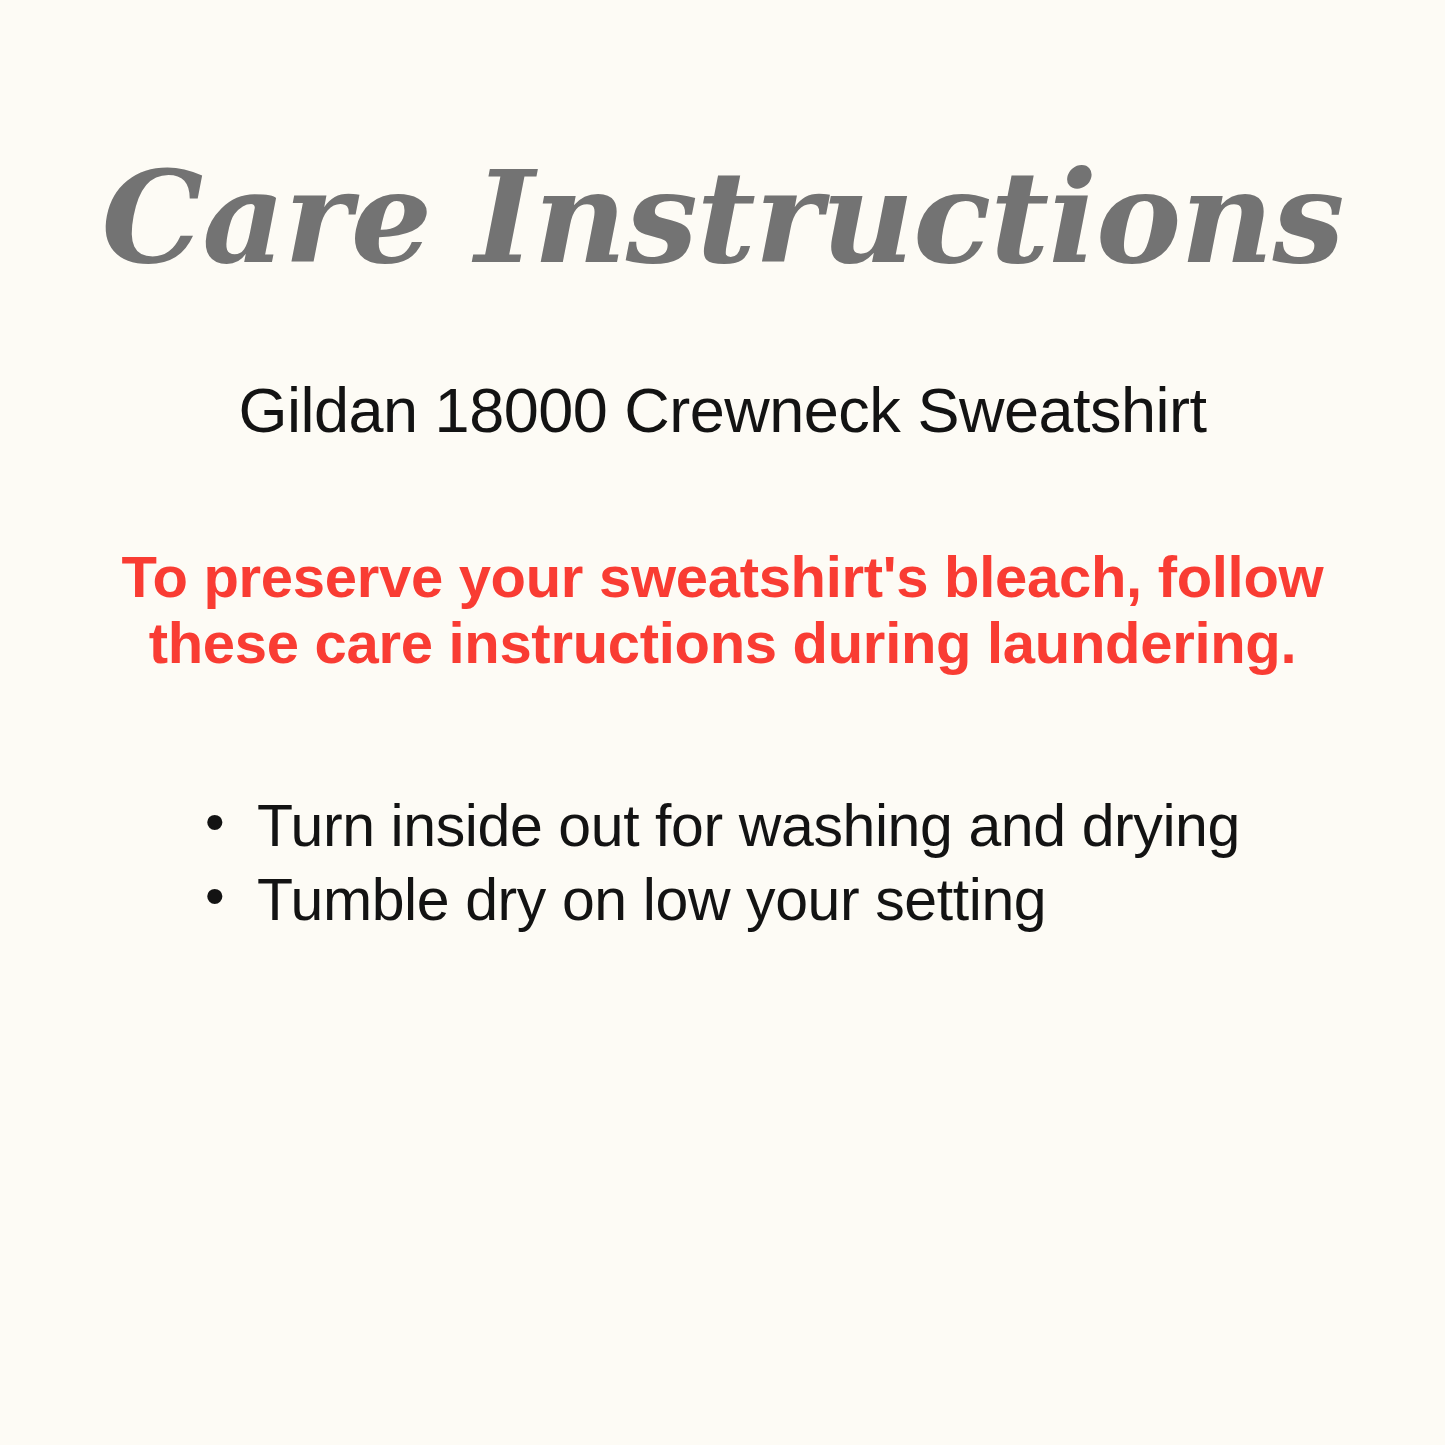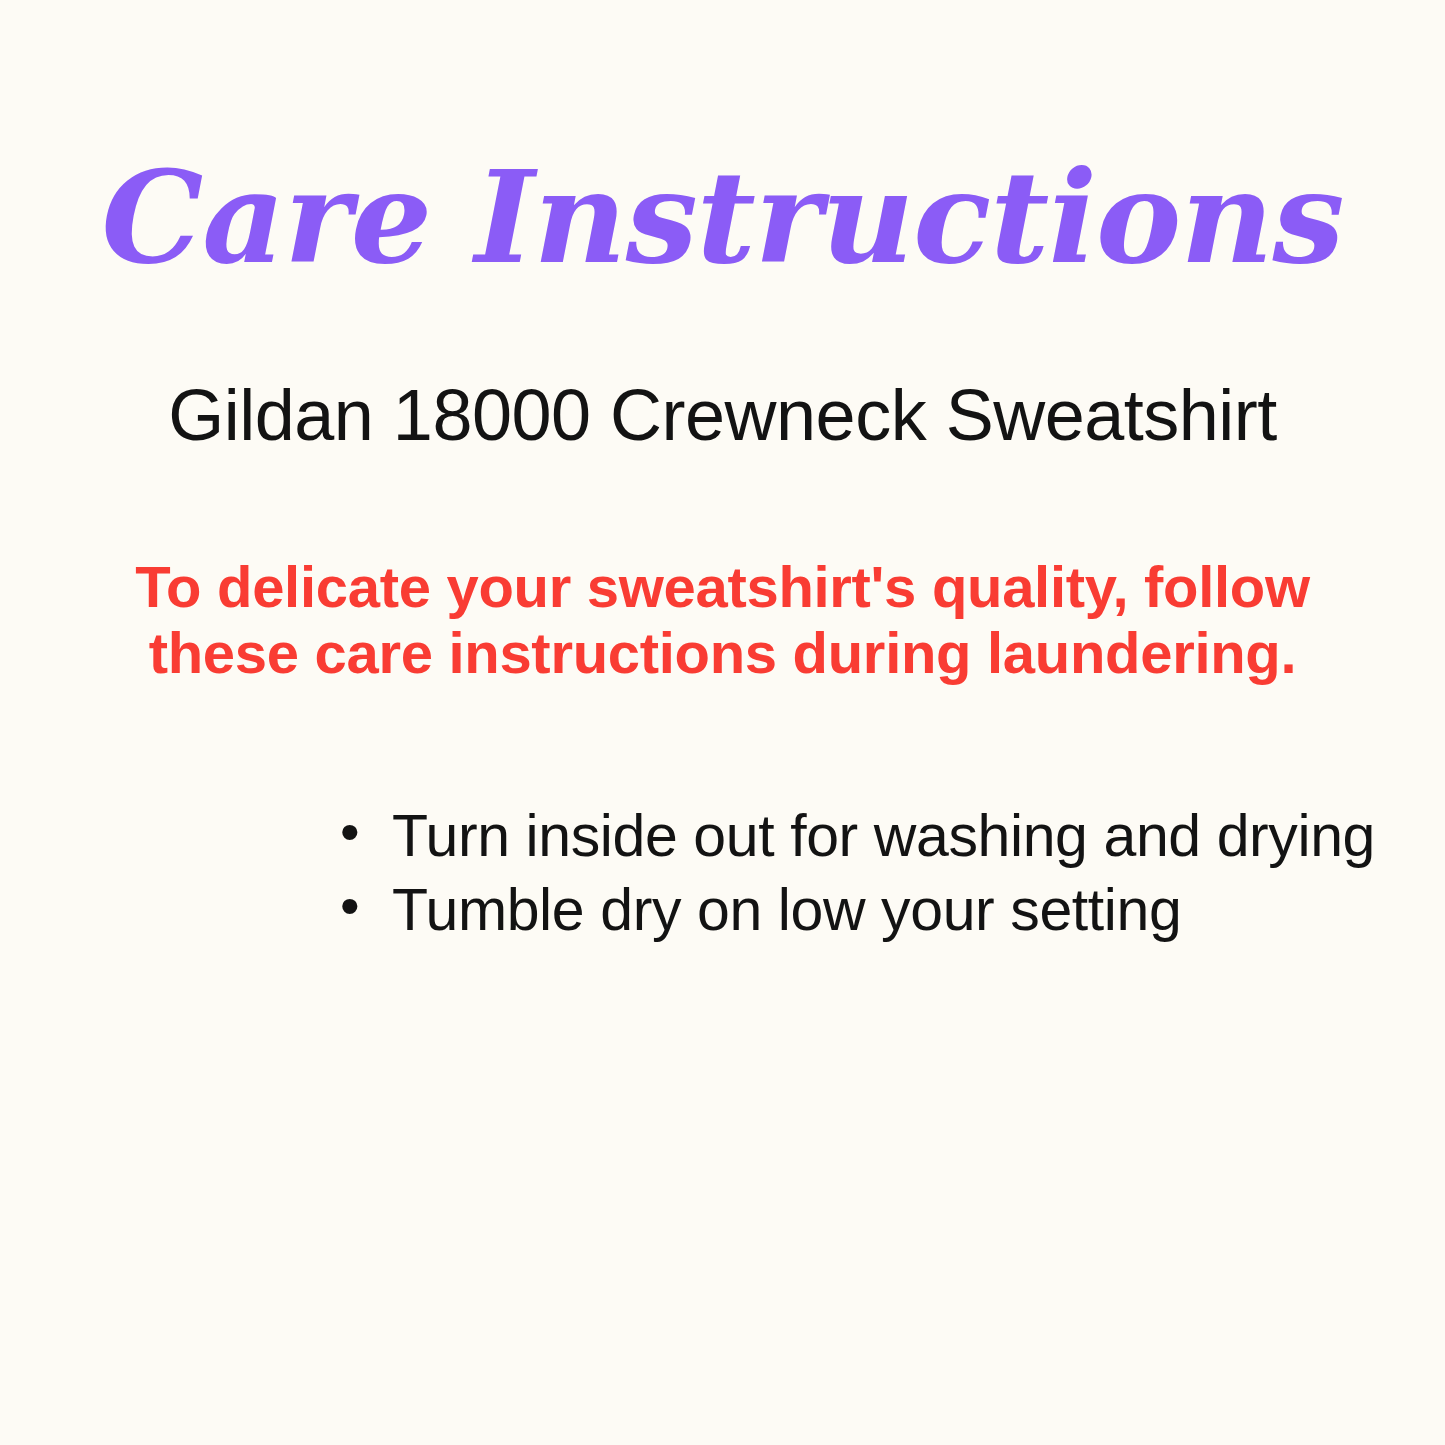--- a/index.html
+++ b/index.html
@@ -21,49 +21,49 @@
     display: flex;
     flex-direction: column;
     align-items: center;
   }
   .title {
     font-family: "DejaVu Serif", serif;
     font-style: italic;
     font-weight: 700;
     font-size: 128px;
     line-height: 1.05;
-    color: #8b5cf6;
+    color: #737373;
     letter-spacing: -1px;
     text-align: center;
     margin: 0;
   }
   .subtitle {
     margin: 92px 0 0 0;
-    font-size: 72px;
+    font-size: 63px;
     font-weight: 400;
     line-height: 1.1;
     color: #131313;
     text-align: right;
     letter-spacing: -0.5px;
   }
   .notice {
     margin: 98px 0 0 0;
     font-size: 58px;
     font-weight: 700;
     line-height: 1.15;
     color: #F93C33;
     text-align: center;
     max-width: 1300px;
     letter-spacing: -0.3px;
   }
   .list-wrap {
     margin: 112px 0 0 0;
     width: 100%;
     display: flex;
-    justify-content: flex-end;
+    justify-content: center;
   }
   ul.care-list {
     margin: 0;
     padding: 0;
     list-style: none;
     text-align: left;
   }
   ul.care-list li {
     font-size: 59px;
     line-height: 1.26;
@@ -86,21 +86,21 @@
 </style>
 </head>
 <body>
 
 <div class="card">
 
   <h1 class="title">Care Instructions</h1>
 
   <div class="subtitle">Gildan 18000 Crewneck Sweatshirt</div>
 
-  <div class="notice">To delicate your sweatshirt's quality, follow these care instructions during laundering.</div>
+  <div class="notice">To preserve your sweatshirt's bleach, follow these care instructions during laundering.</div>
 
   <div class="list-wrap">
     <ul class="care-list">
       <li>Turn inside out for washing and drying</li>
       <li>Tumble dry on low your setting</li>
     </ul>
   </div>
 
 </div>
 

